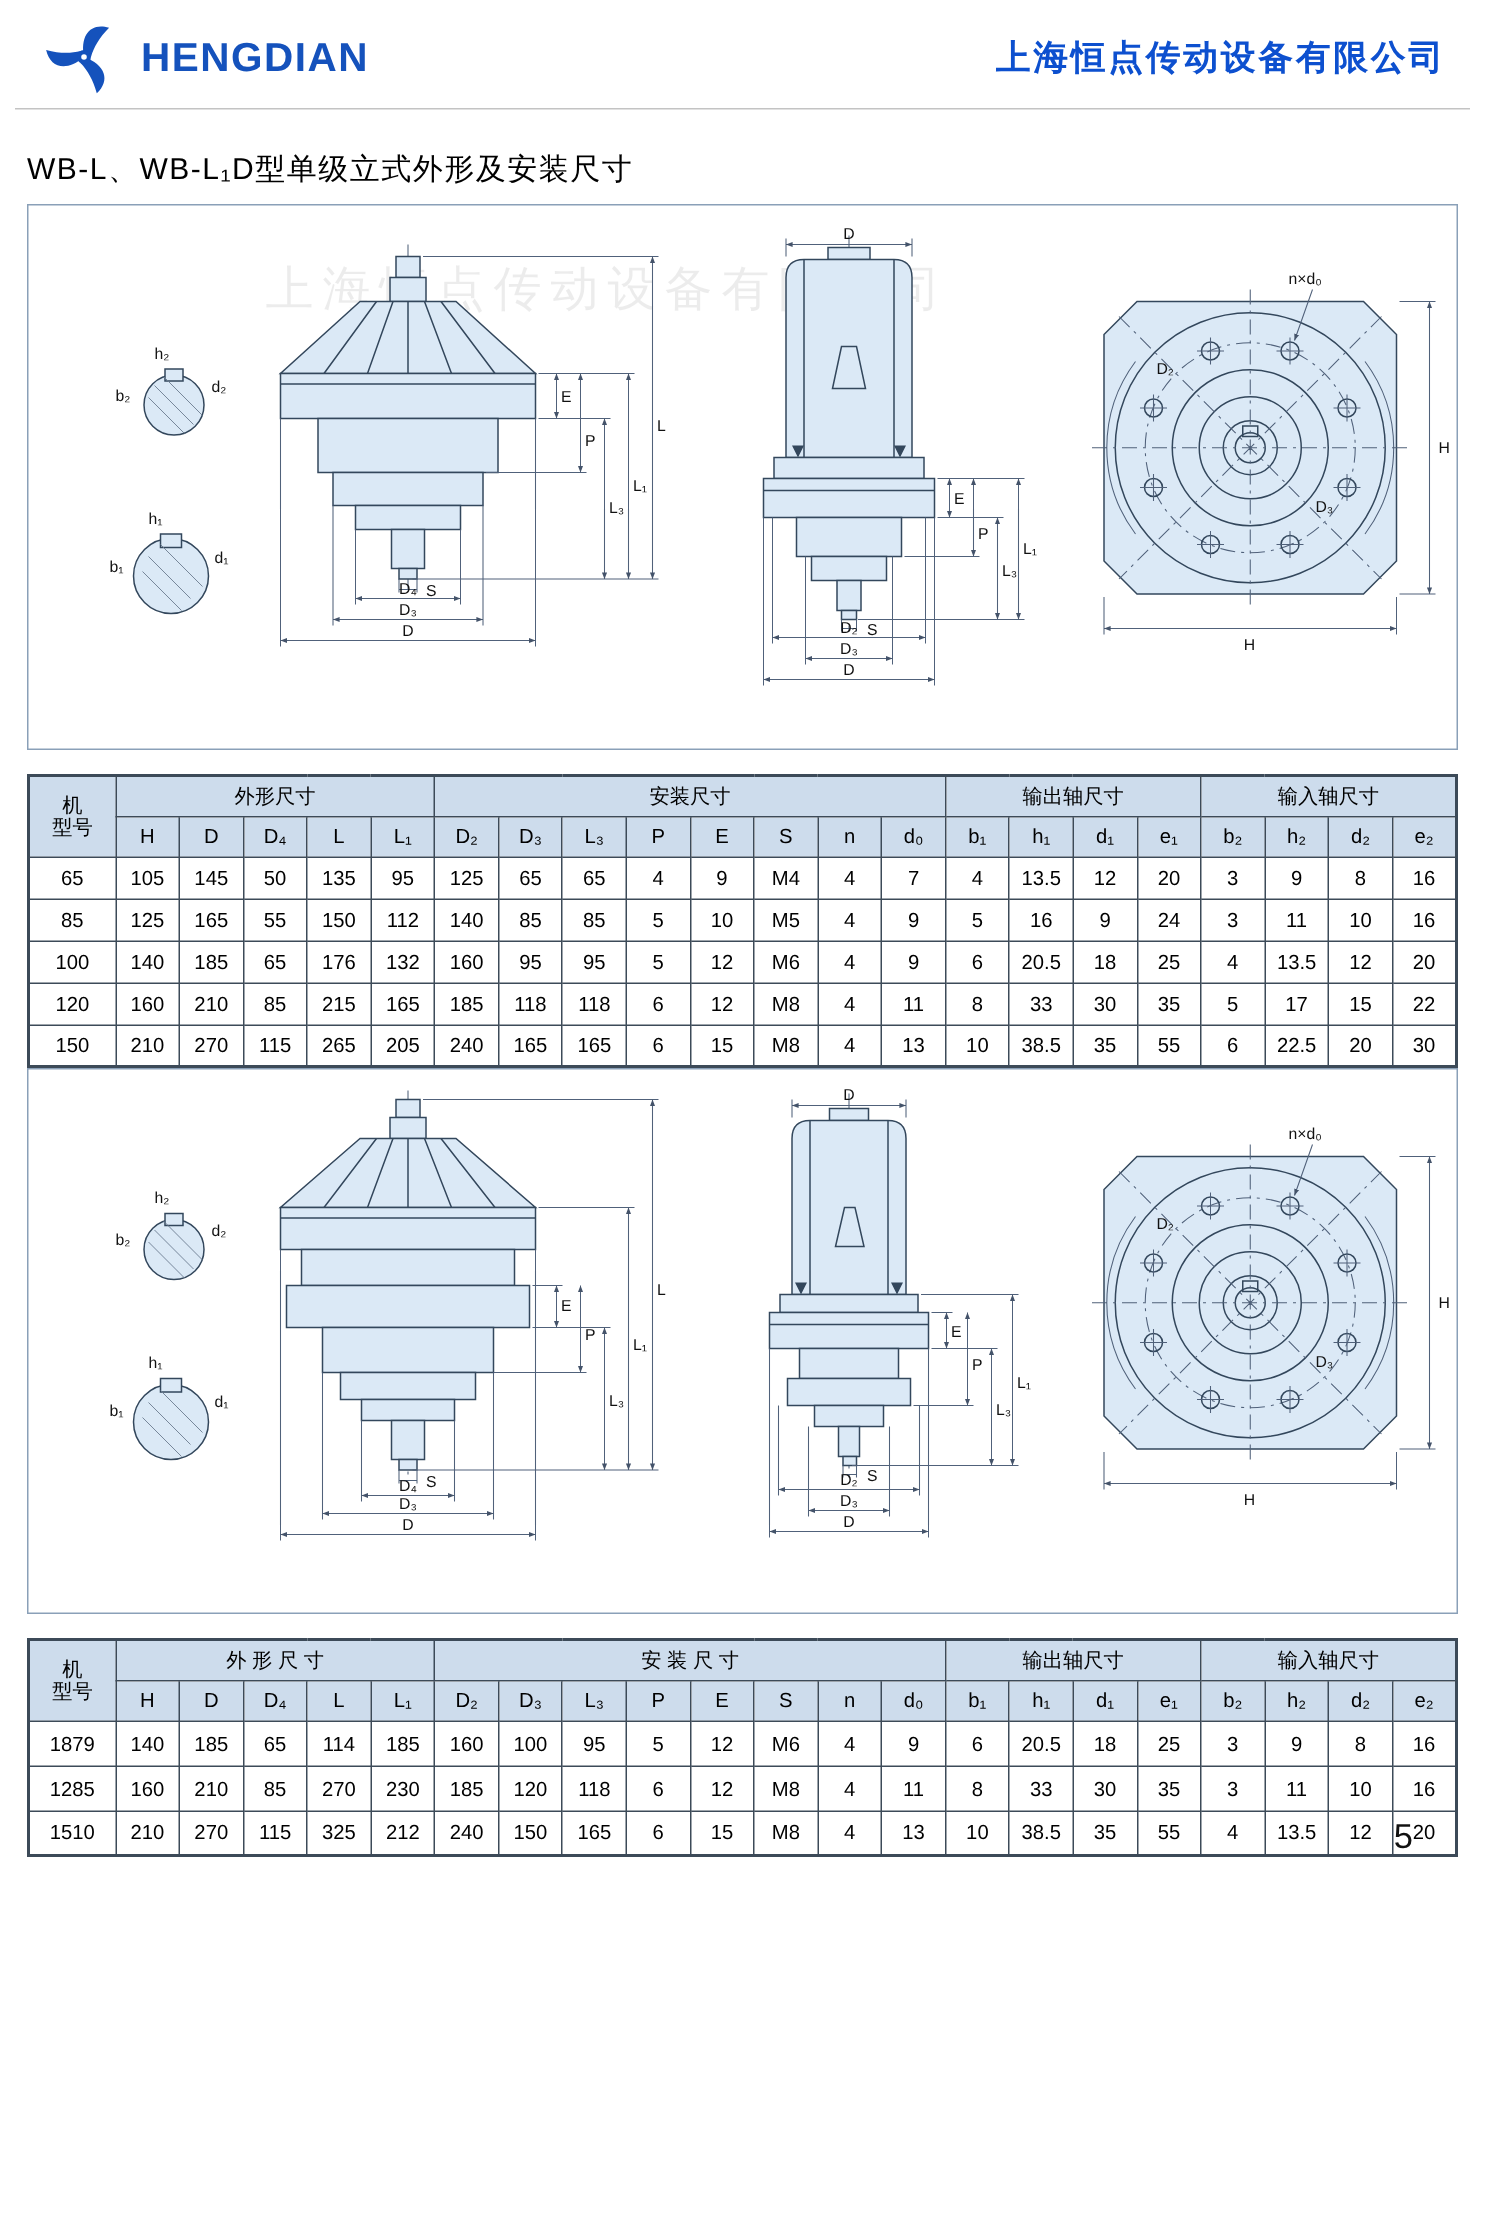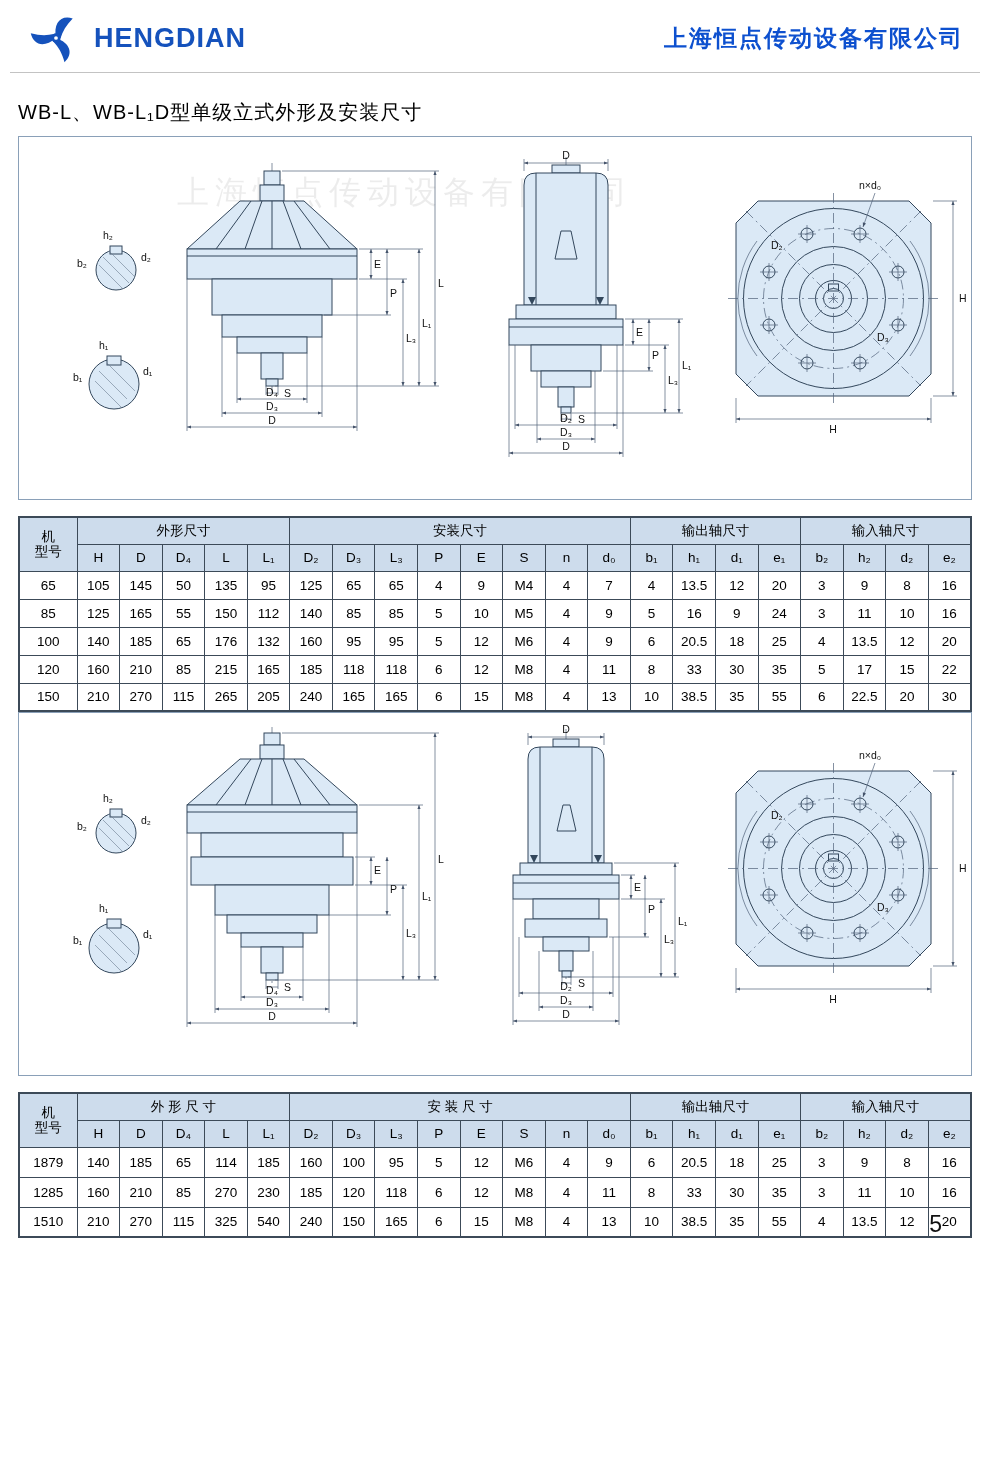--- a/index.html
+++ b/index.html
@@ -647,21 +647,21 @@
           <td>11</td>
           <td>10</td>
           <td>16</td>
         </tr>
         <tr>
           <td>1510</td>
           <td>210</td>
           <td>270</td>
           <td>115</td>
           <td>325</td>
-          <td>540</td>
+          <td>212</td>
           <td>240</td>
           <td>150</td>
           <td>165</td>
           <td>6</td>
           <td>15</td>
           <td>M8</td>
           <td>4</td>
           <td>13</td>
           <td>10</td>
           <td>38.5</td>

